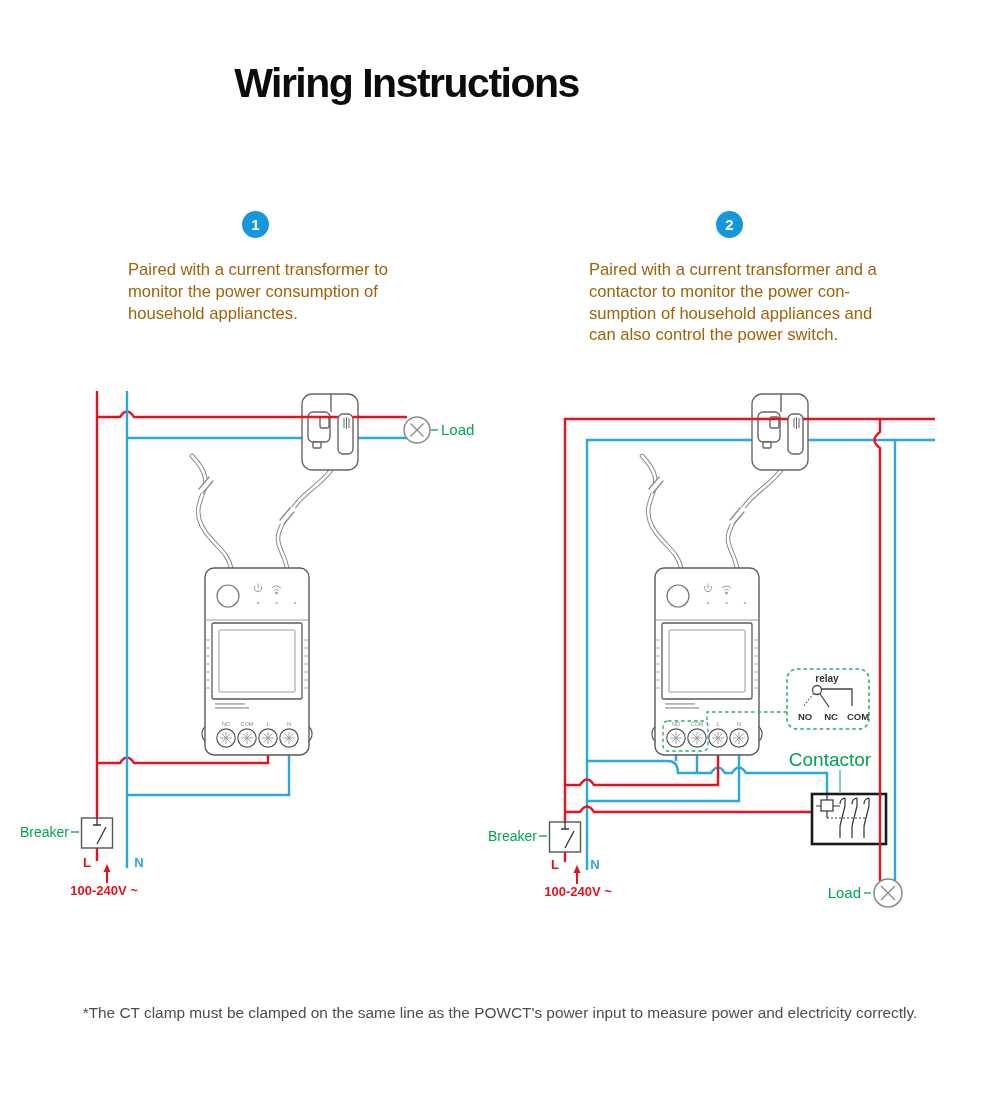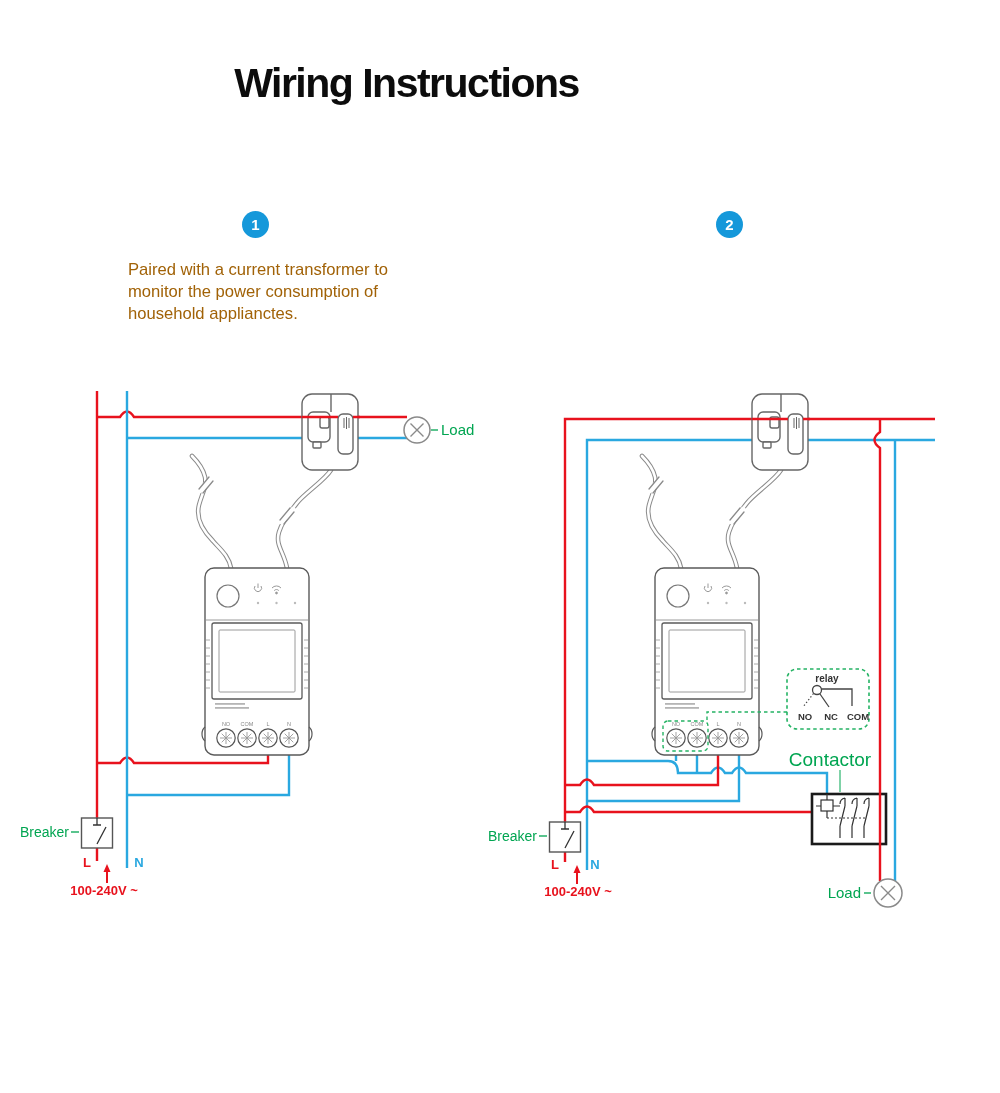--- a/index.html
+++ b/index.html
@@ -26,20 +26,24 @@
 <div class="page">
 
   <div class="title">Wiring Instructions</div>
 
   <div class="badge badge1">1</div>
   <div class="badge badge2">2</div>
 
   <div class="step-text step1">Paired with a current transformer to
 monitor the power consumption of
 household applianctes.</div>
+  <div class="step-text step2">Paired with a current transformer and a
+contactor to monitor the power con-
+sumption of household appliances and
+can also control the power switch.</div>
 
   <svg class="diagram" width="1000" height="1093" viewBox="0 0 1000 1093">
 
     <defs>
 
       <g id="unit">
 
         <g stroke-linecap="round" fill="none">
           <path d="M231 568 C229 556 220 549 213 541 C201 529 196 517 199 505 C202 493 207 487 205 477 C203 468 197 461 192 456" stroke="#8a8a8a" stroke-width="4.6"></path>
           <path d="M231 568 C229 556 220 549 213 541 C201 529 196 517 199 505 C202 493 207 487 205 477 C203 468 197 461 192 456" stroke="#ffffff" stroke-width="2.6"></path>
@@ -239,14 +243,15 @@
 
       <g font-size="5.5" fill="#888888" text-anchor="middle">
         <text x="676" y="726">NO</text>
         <text x="697" y="726">COM</text>
         <text x="718" y="726">L</text>
         <text x="739" y="726">N</text>
       </g>
     </g>
   </svg>
 
+  <div class="footnote">*The CT clamp must be clamped on the same line as the POWCT's power input to measure power and electricity correctly.</div>
 
 </div>
 
 </body></html>

